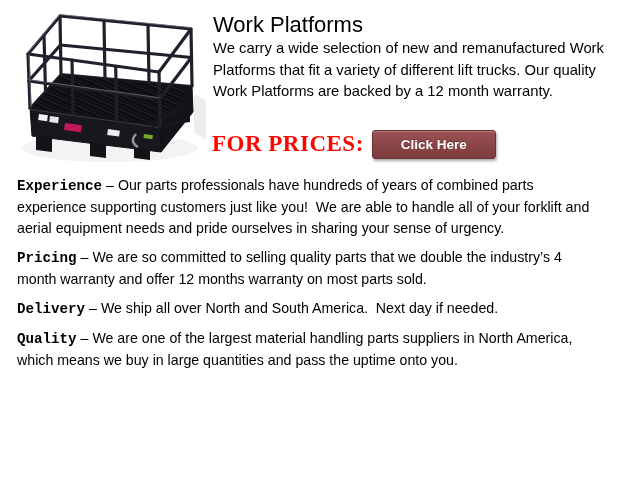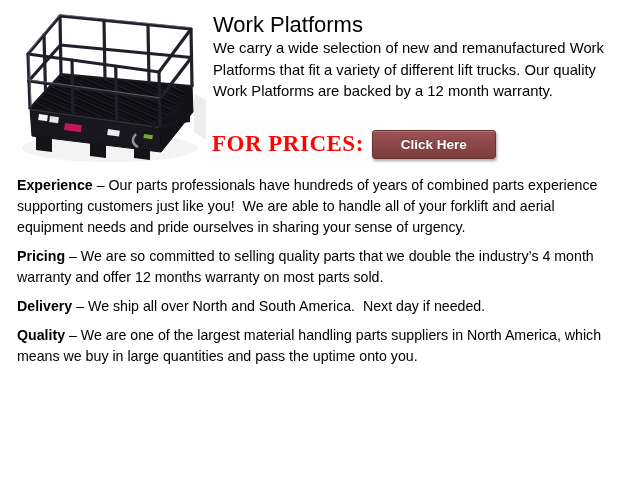--- a/index.html
+++ b/index.html
@@ -37,21 +37,21 @@
     color:#ffffff; font-weight:bold; font-size:13.5px;
     padding:6px 28px; cursor:pointer;
     box-shadow:inset 0 1px 0 rgba(255,255,255,.22), 1px 2px 3px rgba(0,0,0,.35);
     text-shadow:0 -1px 0 rgba(0,0,0,.3);
   }
 
   
   .sections { position:absolute; left:17px; top:175px; width:588px;
     font-size:14.2px; line-height:21px; }
   .sections p { margin:0 0 8px 0; white-space:pre-wrap; }
-  .sections b { font-weight:bold; }
+  .sections b { font-weight:bold;font-family:Liberation Mono, monospace; }
 
   
   .banner {
     position:absolute; left:20px; top:452px; width:558px; height:34px;
     background:linear-gradient(180deg,#f55a40 0%, #ef4a2b 55%, #e23a19 100%);
     border:1px solid #d03418;
     display:flex; align-items:center; justify-content:center;
     box-shadow:4px 4px 4px rgba(125,125,125,.85);
     cursor:pointer;
   }

